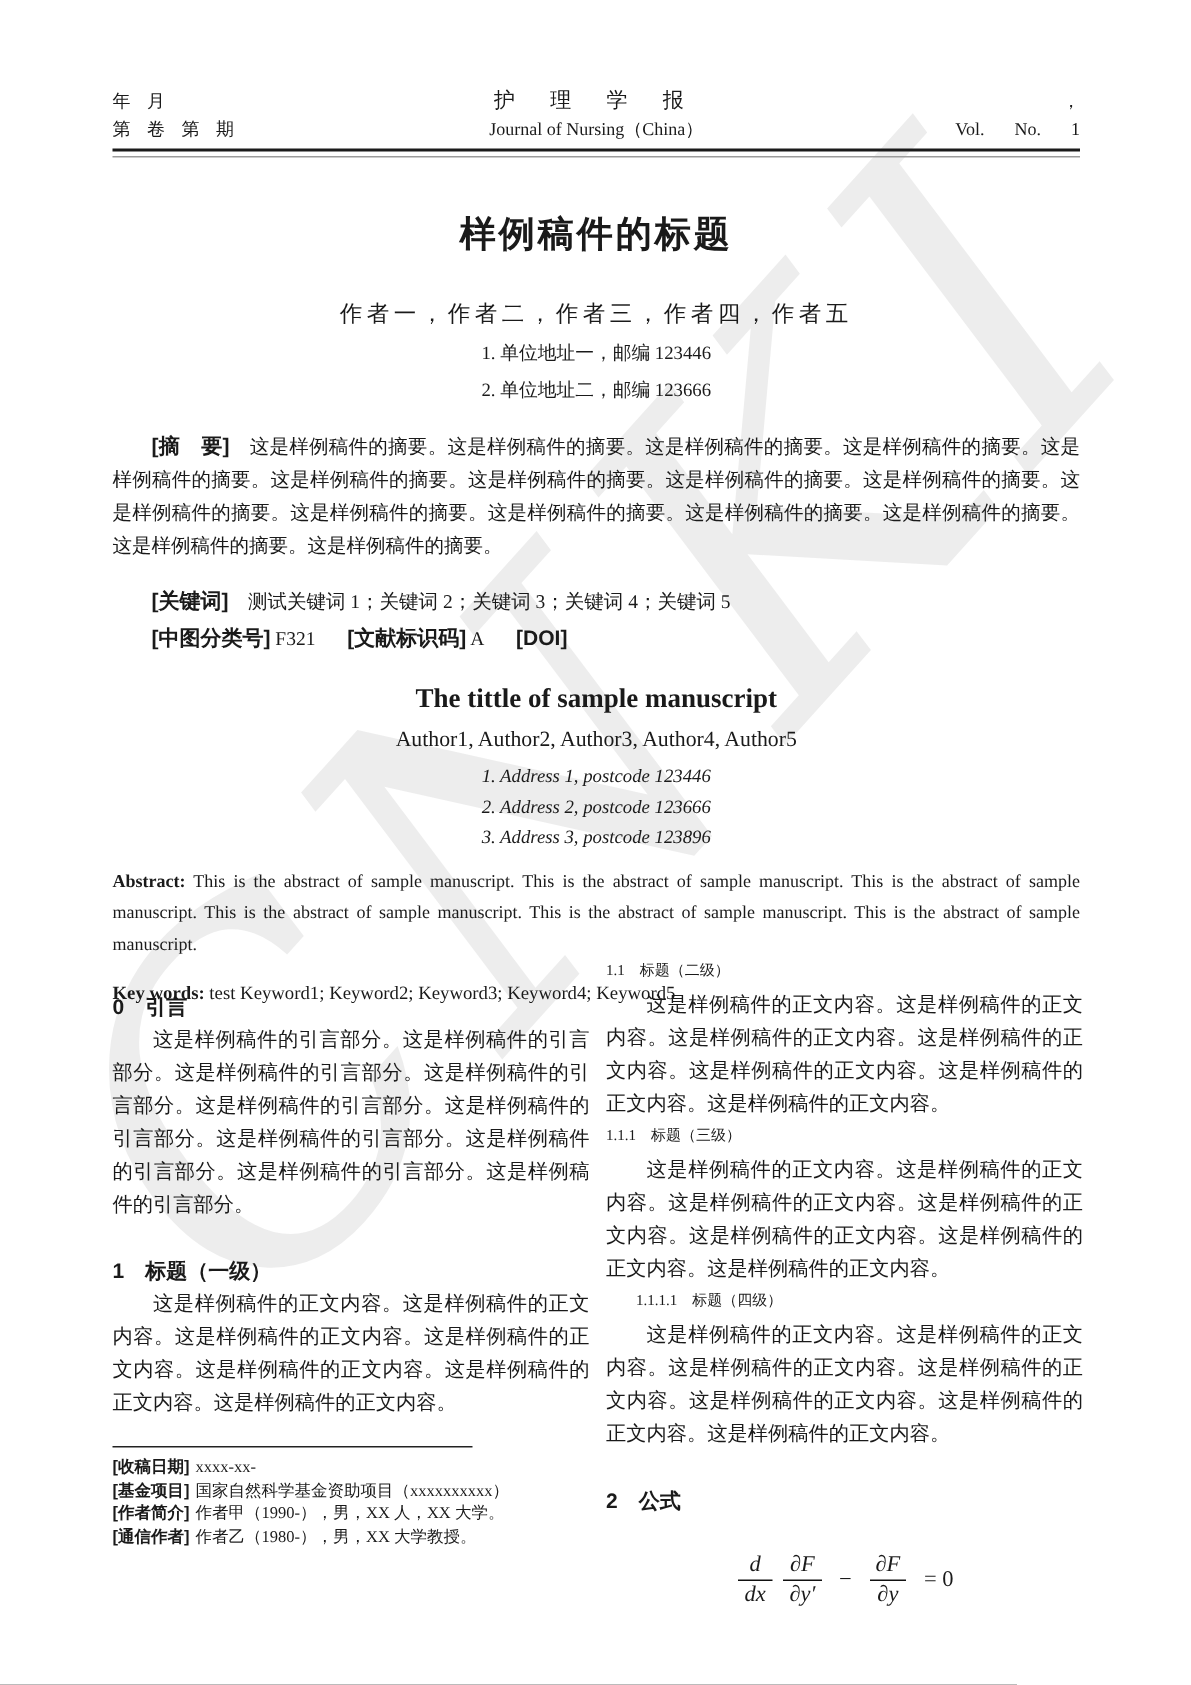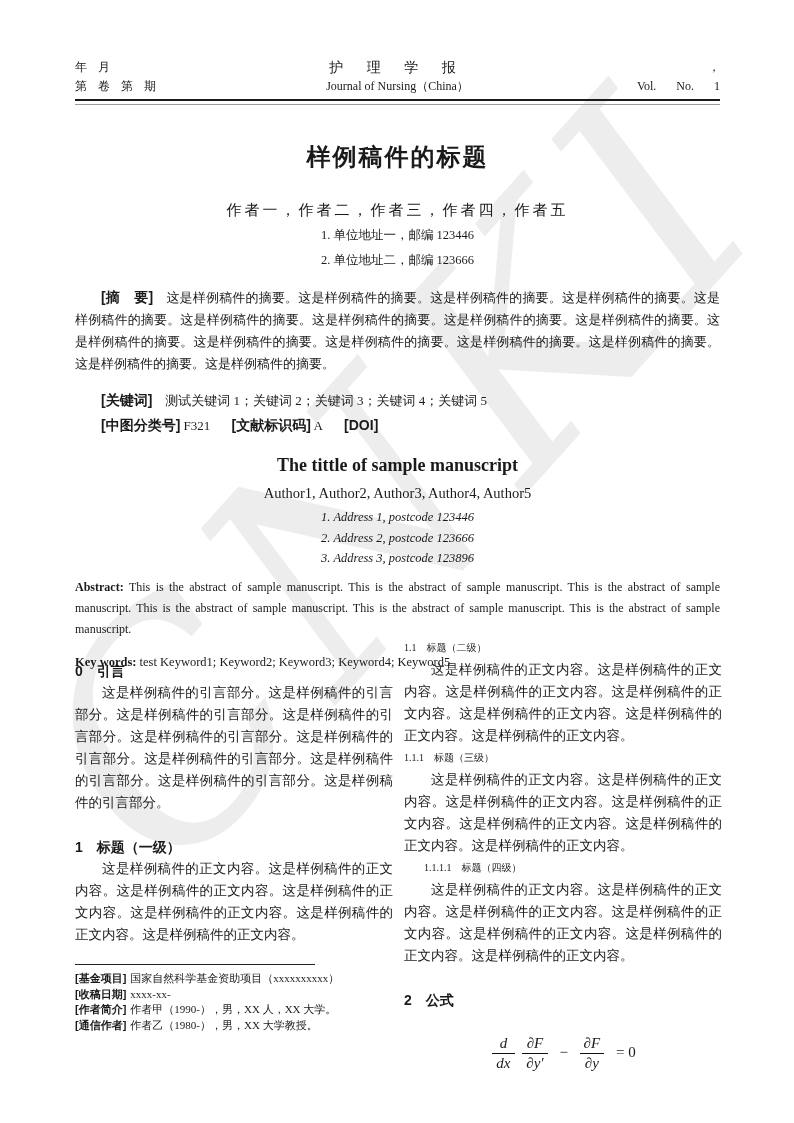--- a/index.html
+++ b/index.html
@@ -150,19 +150,19 @@
       <span class="frac">
           <span class="num">∂F</span>
           <span class="den">∂y</span>
         </span>
       <span class="rhs">= 0</span>
     </div>
   </div>
 
   <div class="footnote">
     <div class="fn-rule"></div>
+    <div class="fn-line"><b>[收稿日期]</b><span>xxxx-xx-</span></div>
     <div class="fn-line"><b>[基金项目]</b><span>国家自然科学基金资助项目（xxxxxxxxxx）</span></div>
-    <div class="fn-line"><b>[收稿日期]</b><span>xxxx-xx-</span></div>
     <div class="fn-line"><b>[作者简介]</b><span>作者甲（1990-），男，XX 人，XX 大学。</span></div>
     <div class="fn-line"><b>[通信作者]</b><span>作者乙（1980-），男，XX 大学教授。</span></div>
   </div>
 
 </div>
 
 </body></html>

